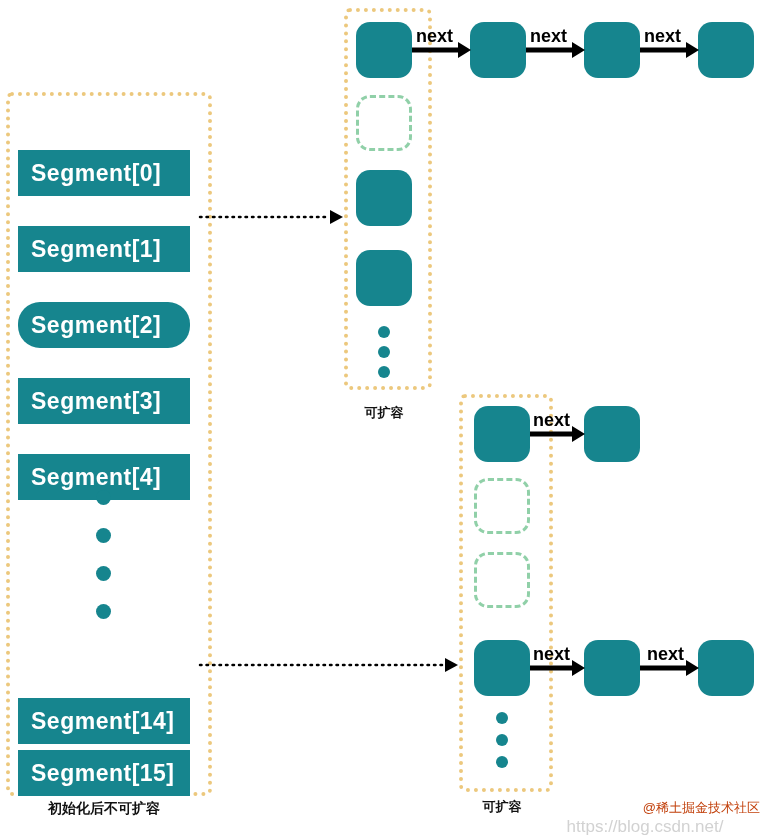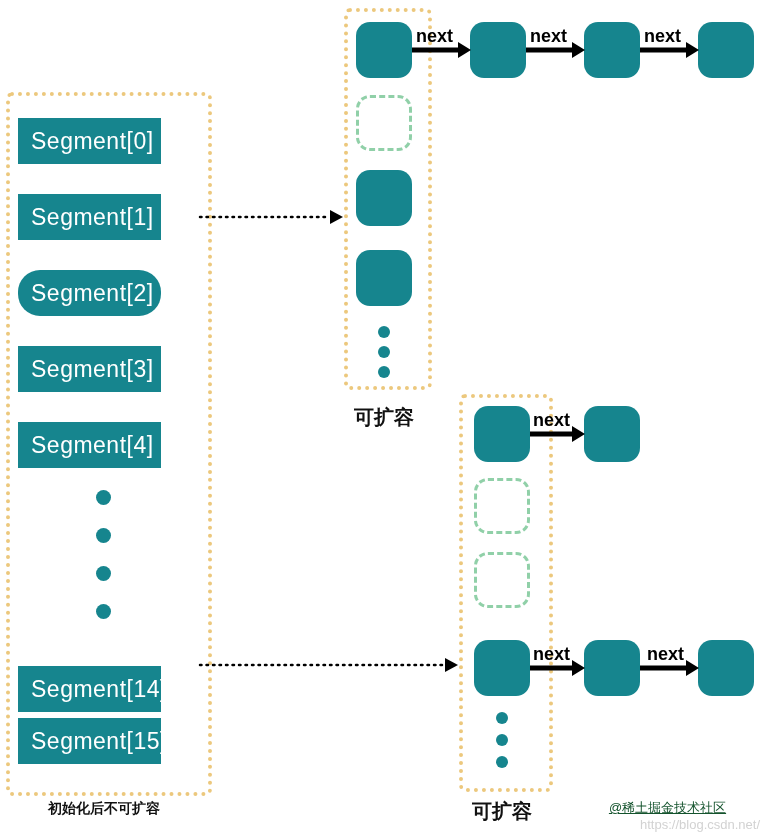--- a/index.html
+++ b/index.html
@@ -4,50 +4,50 @@
 <style>
   html,body{margin:0;padding:0;background:#ffffff;}
   .canvas{
     position:relative;width:767px;height:840px;background:#ffffff;
     font-family:"Liberation Sans","DejaVu Sans",sans-serif;overflow:hidden;
   }
   .outer-box{
     position:absolute;border:4px dotted #ecc87d;border-radius:6px;background:#ffffff;
   }
   .segment{
-    position:absolute;left:18px;width:143px;height:46px;background:#16858e;
-    color:#ffffff;font-weight:normal;font-size:23px;line-height:46px;
-    padding-left:13px;box-sizing:border-box;letter-spacing:0.5px;
+    position:absolute;left:18px;width:172px;height:46px;background:#16858e;
+    color:#ffffff;font-weight:bold;font-size:23px;line-height:46px;
+    padding-left:13px;box-sizing:border-box;letter-spacing:0.5px;margin-top:32px;
   }
   .node{
     position:absolute;width:56px;height:56px;border-radius:14px;background:#16858e;
   }
   .node.empty{
     background:#ffffff;border:3px dashed #90d0a8;box-sizing:border-box;border-radius:14px;
   }
   .dot{
     position:absolute;background:#16858e;border-radius:50%;
   }
   .dot.lg{width:15px;height:15px;}
   .dot.sm{width:12px;height:12px;}
   .next-label{
     position:absolute;font-weight:bold;color:#000000;font-size:18px;line-height:18px;
   }
   .caption{
     position:absolute;font-weight:bold;color:#111111;text-align:center;
   }
   .caption.big{font-size:14px;}
-  .caption.small{font-size:20px;}
+  .caption.small{font-size:13px;}
   .watermark{
-    position:absolute;left:575px;top:799px;width:185px;text-align:center;
-    color:#14532d;font-size:13px;text-decoration:underline;
+    position:absolute;left:575px;top:799px;width:185px;text-align:right;
+    color:#c2410c;font-size:13px;
   }
   .watermark-url{
-    position:absolute;left:530px;top:817px;width:230px;text-align:right;
-    color:#d2d2d2;font-size:13px;
+    position:absolute;left:530px;top:817px;width:230px;text-align:center;
+    color:#d2d2d2;font-size:17px;
   }
   svg.arrows{position:absolute;left:0;top:0;pointer-events:none;}
 </style>
 </head>
 <body>
 
 <div class="canvas">
 
   <div class="outer-box" style="left:6px;top:92px;width:198px;height:696px;"></div>
 

